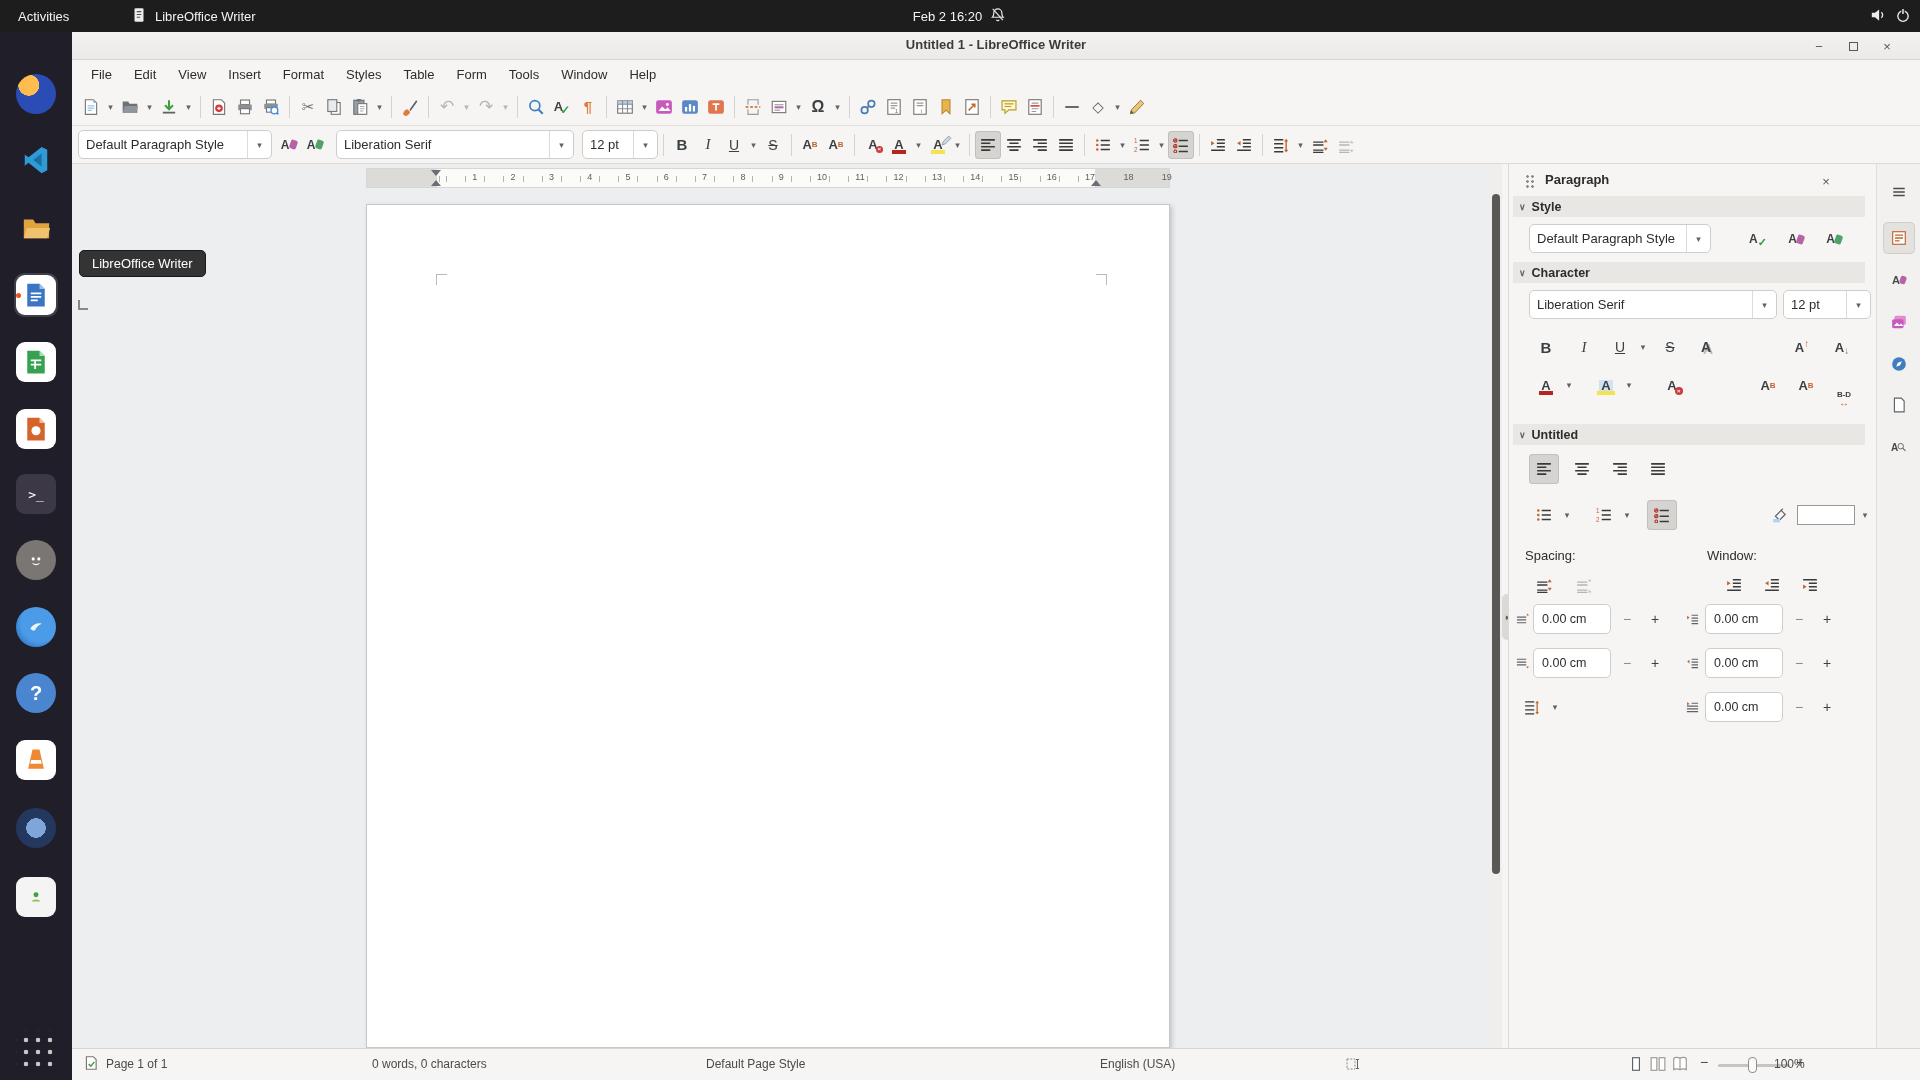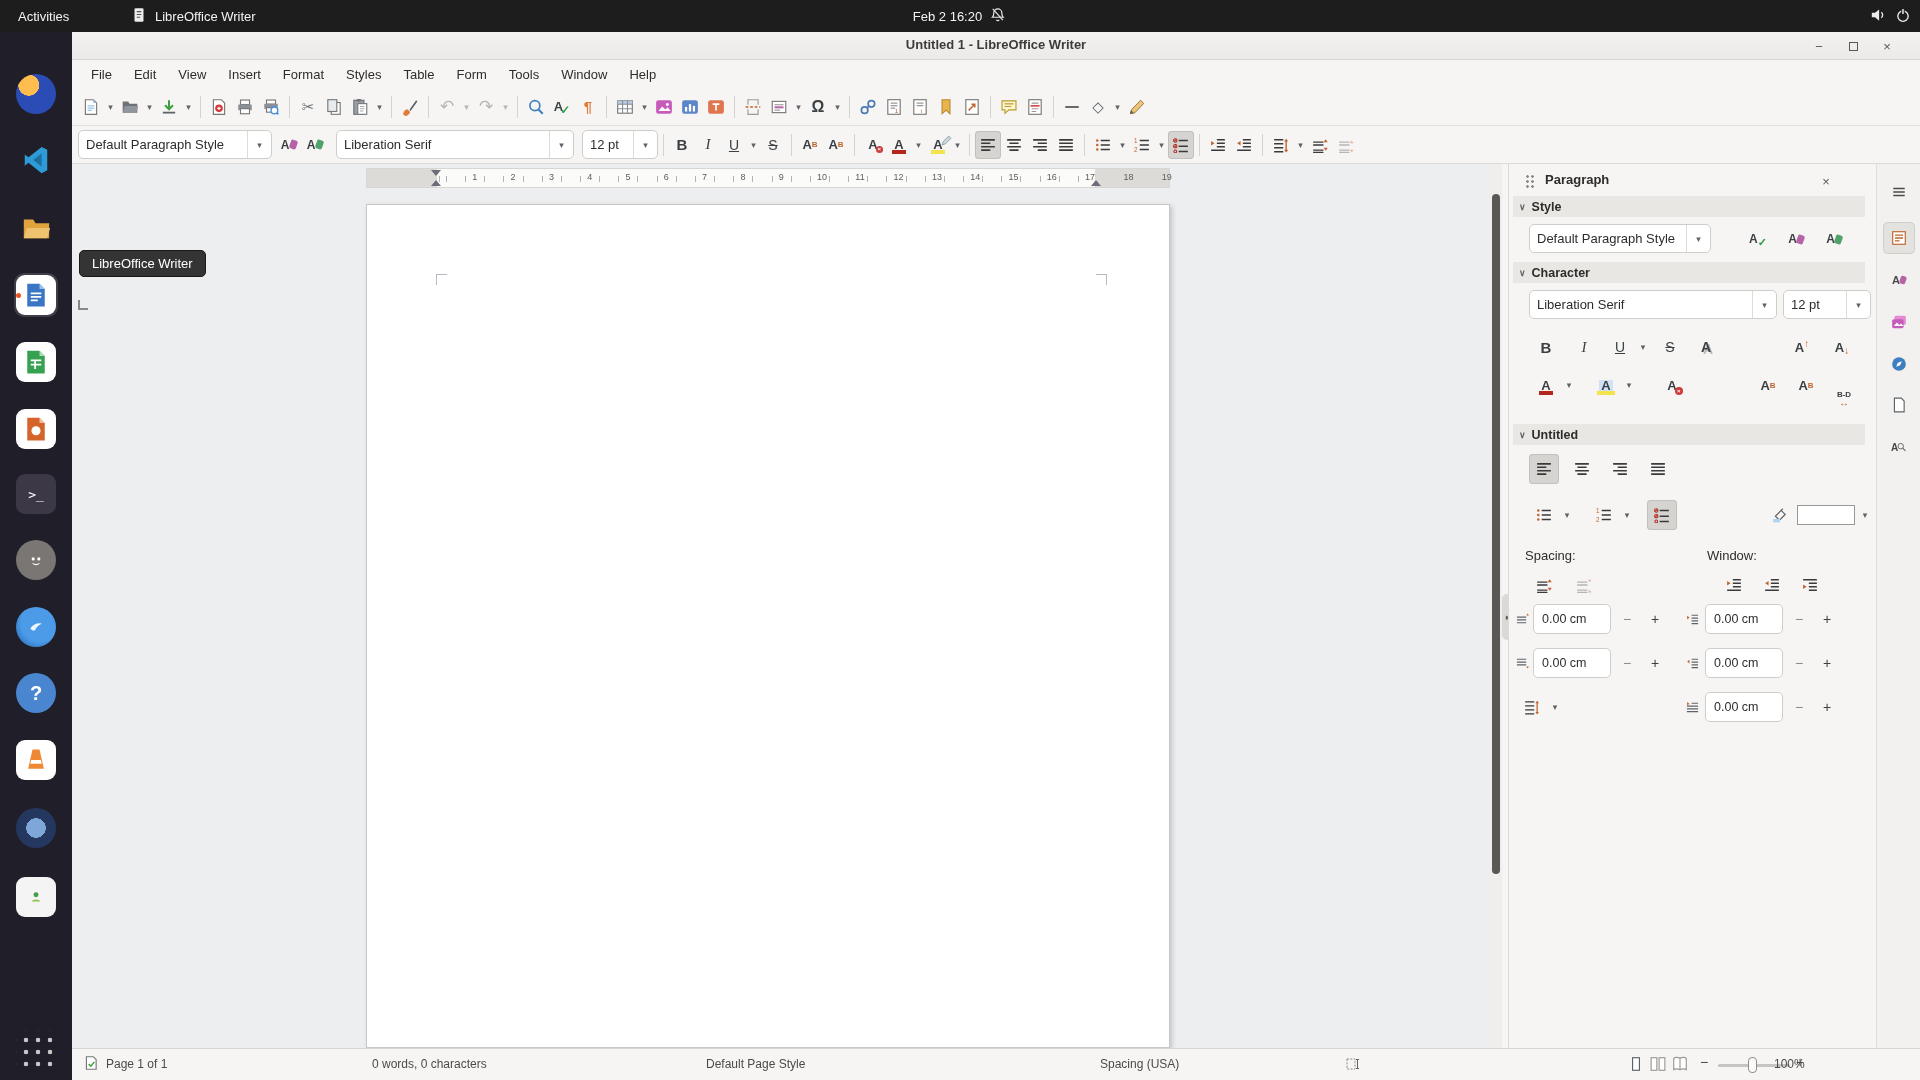--- a/index.html
+++ b/index.html
@@ -930,21 +930,21 @@
   </div>
 
   <div id="statusbar">
     <span class="st" style="left:11px;top:6px"><svg class="li" viewBox="0 0 14 14">
           <path d="M3 1.5h6l2.5 2.5v8.5H3z" fill="#fff" stroke="#777"></path>
           <path d="M5 8l1.8 1.8L10 6" stroke="#3f9e3f" stroke-width="1.3" fill="none"></path>
         </svg></span>
     <span class="st" style="left:34px">Page 1 of 1</span>
     <span class="st" style="left:300px">0 words, 0 characters</span>
     <span class="st" style="left:634px">Default Page Style</span>
-    <span class="st" style="left:1028px">Spacing (USA)</span>
+    <span class="st" style="left:1028px">English (USA)</span>
     <span class="st" style="left:1274px;top:7px"><svg class="li" viewBox="0 0 14 14" style="width:14px">
           <rect x="1" y="2" width="8" height="10" fill="none" stroke="#8b8987" stroke-dasharray="2 1.4"></rect>
           <path d="M11.5 2.5v9M10 2.5h3M10 11.5h3" stroke="#5f6368"></path>
         </svg></span>
     <span class="st" style="left:1556px;top:7px"><svg class="li" viewBox="0 0 14 14">
           <rect x="4" y="1.5" width="6" height="11" fill="#fff" stroke="#5f6368"></rect>
         </svg></span>
     <span class="st" style="left:1578px;top:7px"><svg class="li" viewBox="0 0 14 14">
           <rect x="1" y="1.5" width="5" height="11" fill="#fff" stroke="#9a9895"></rect>
           <rect x="8" y="1.5" width="5" height="11" fill="#fff" stroke="#9a9895"></rect>

